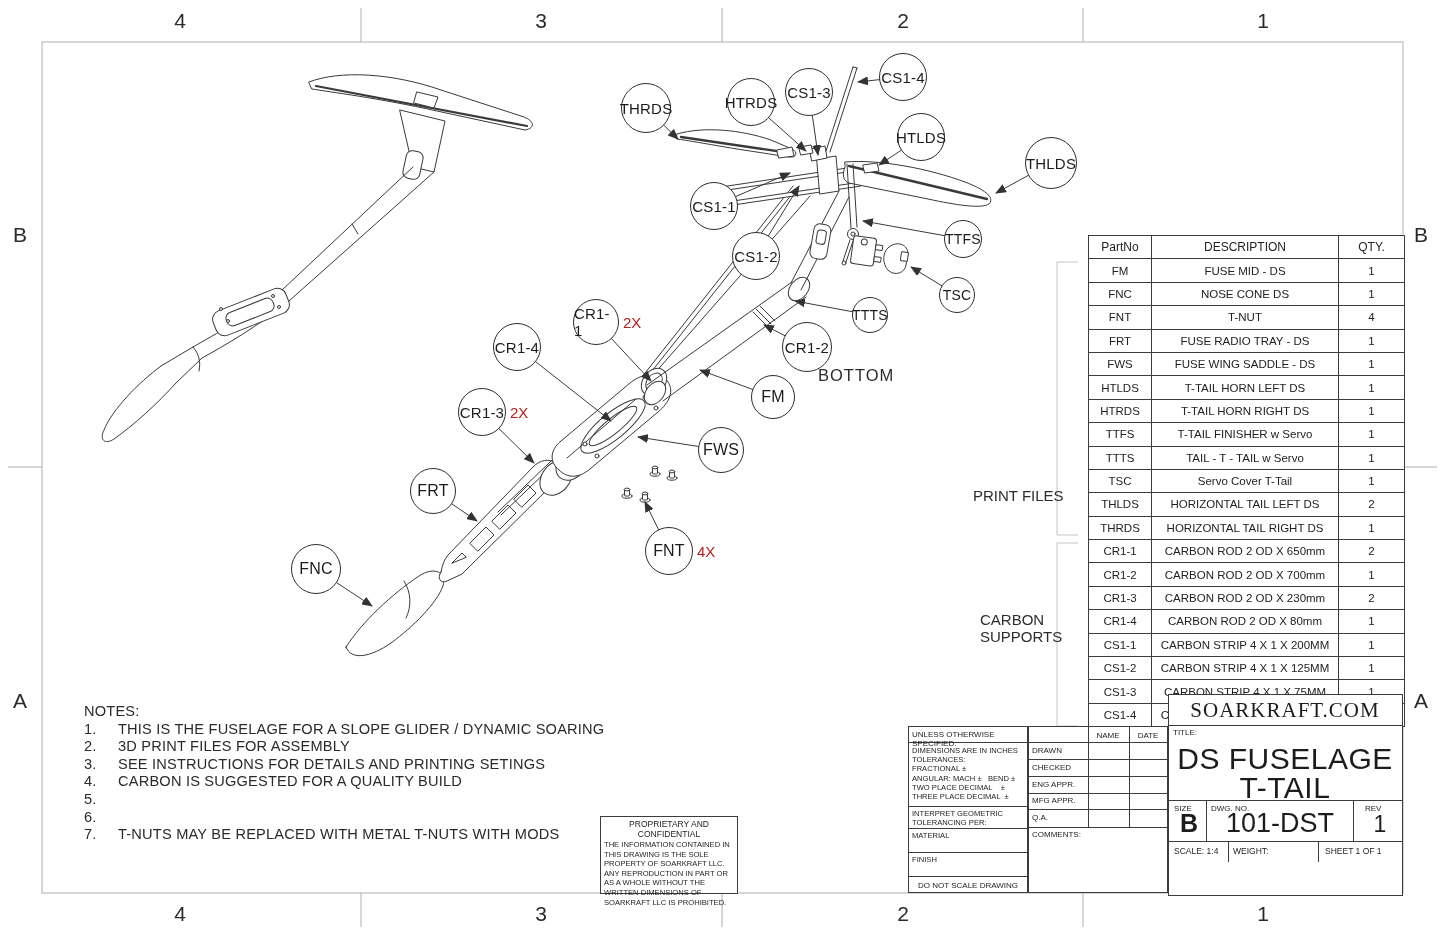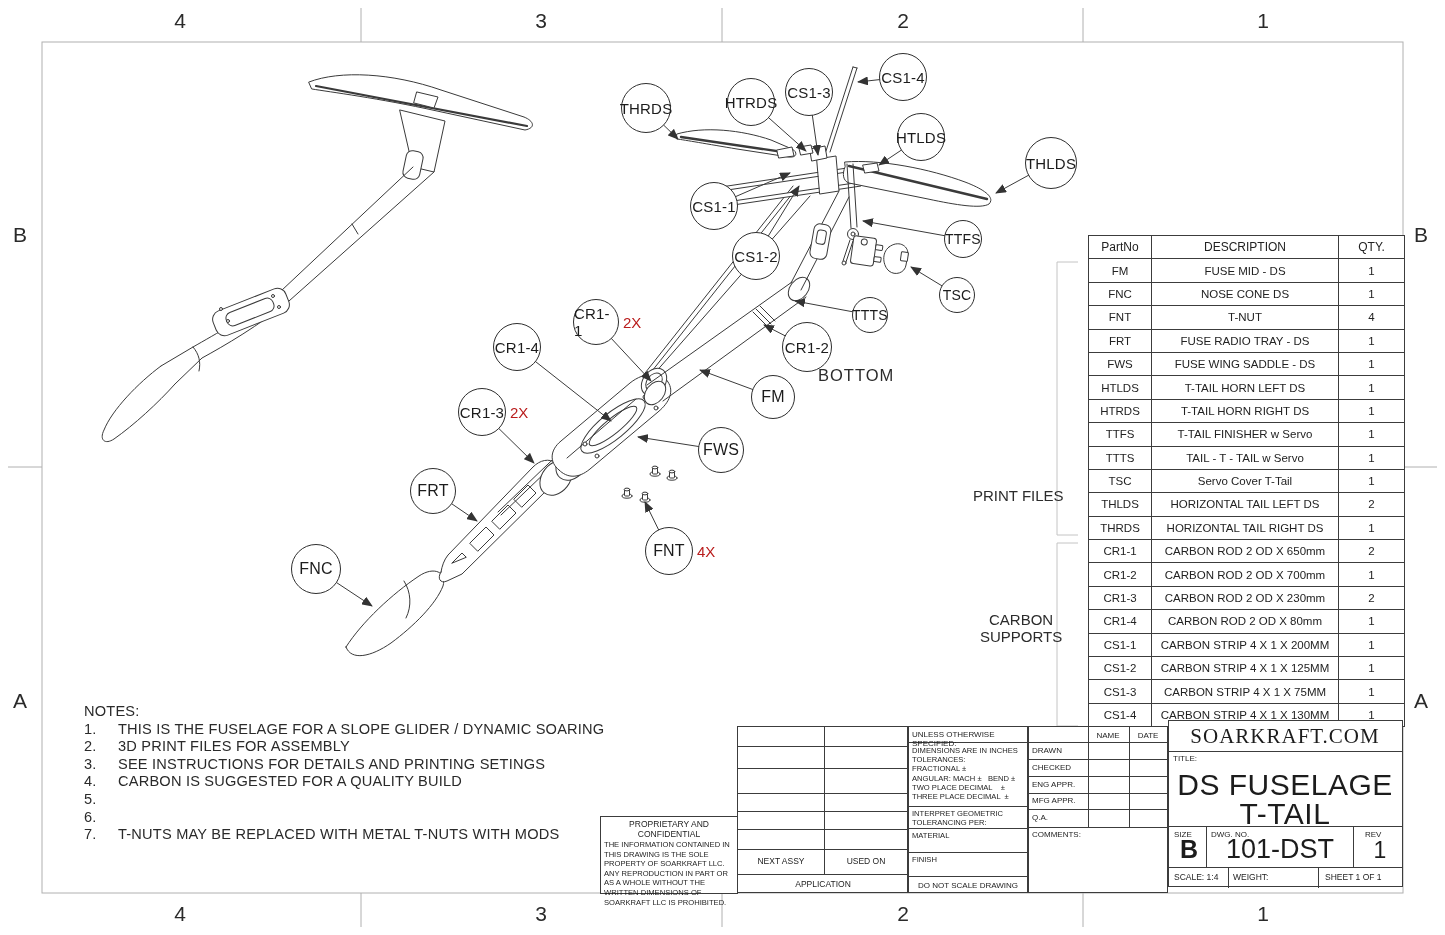--- a/index.html
+++ b/index.html
@@ -226,21 +226,21 @@
   <div class="co-suffix" style="left:510px;top:404px">2X</div>
   <div class="callout" style="left:751px;top:375px;width:44px;height:44px;font-size:16px">FM</div>
   <div class="callout" style="left:698px;top:427px;width:46px;height:46px;font-size:16px">FWS</div>
   <div class="callout" style="left:410px;top:468px;width:46px;height:46px;font-size:16px">FRT</div>
   <div class="callout" style="left:645px;top:527px;width:48px;height:48px;font-size:16px">FNT</div>
   <div class="co-suffix" style="left:697px;top:543px">4X</div>
   <div class="callout" style="left:291px;top:544px;width:50px;height:50px;font-size:16px">FNC</div>
 
   <div class="dlabel" style="left:818px;top:366px;font-size:16.5px;letter-spacing:1px">BOTTOM</div>
   <div class="dlabel" style="left:973px;top:487px;font-size:15px">PRINT FILES</div>
-  <div class="dlabel" style="left:980px;top:611px;font-size:15px;text-align:center">
+  <div class="dlabel" style="left:980px;top:611px;font-size:15px;text-align:left">
     <div>CARBON</div>
     <div>SUPPORTS</div>
   </div>
 
   <div class="ptable">
     <div style="font-size:12px">PartNo</div>
     <div style="font-size:12px">DESCRIPTION</div>
     <div style="font-size:12px">QTY.</div>
     <div>FM</div>
       <div>FUSE MID - DS</div>
@@ -332,33 +332,20 @@
         <span class="note-num">7.</span>
         <span>T-NUTS MAY BE REPLACED WITH METAL T-NUTS WITH MODS</span>
       </div>
   </div>
 
   <div class="tbbox" style="left:600px;top:816px;width:138px;height:78px">
     <div class="t85" style="text-align:center;font-weight:normal;margin-top:2px">PROPRIETARY AND CONFIDENTIAL</div>
     <div class="t76" style="padding:1px 3px;line-height:9.6px">THE INFORMATION CONTAINED IN THIS DRAWING IS THE SOLE PROPERTY OF SOARKRAFT LLC.  ANY REPRODUCTION IN PART OR AS A WHOLE WITHOUT THE WRITTEN DIMENSIONS OF SOARKRAFT LLC IS PROHIBITED.</div>
   </div>
 
-  <div class="tbbox" style="left:737px;top:726px;width:171px;height:167px">
-    <div class="vline" style="left:86px;top:0;height:147px"></div>
-    <div class="hline" style="left:0;top:19px;width:169px"></div>
-    <div class="hline" style="left:0;top:41px;width:169px"></div>
-    <div class="hline" style="left:0;top:66px;width:169px"></div>
-    <div class="hline" style="left:0;top:84px;width:169px"></div>
-    <div class="hline" style="left:0;top:102px;width:169px"></div>
-    <div class="hline" style="left:0;top:122px;width:169px"></div>
-    <div class="hline" style="left:0;top:147px;width:169px"></div>
-    <div class="abs ctr t85" style="left:43px;top:134px">NEXT ASSY</div>
-    <div class="abs ctr t85" style="left:128px;top:134px">USED ON</div>
-    <div class="abs ctr t85" style="left:85px;top:157px">APPLICATION</div>
-  </div>
 
   <div class="tbbox" style="left:908px;top:726px;width:120px;height:167px">
     <div class="hline" style="left:0;top:15px;width:118px"></div>
     <div class="hline" style="left:0;top:79px;width:118px"></div>
     <div class="hline" style="left:0;top:101px;width:118px"></div>
     <div class="hline" style="left:0;top:125px;width:118px"></div>
     <div class="hline" style="left:0;top:149px;width:118px"></div>
     <div class="abs t8" style="left:3px;top:3px">UNLESS OTHERWISE SPECIFIED:</div>
     <div class="abs t76" style="left:3px;top:19px;line-height:9.2px">
       <div class="pre">DIMENSIONS ARE IN INCHES</div>
@@ -389,21 +376,21 @@
     <div class="abs ctr t8" style="left:79px;top:8px">NAME</div>
     <div class="abs ctr t8" style="left:119px;top:8px">DATE</div>
     <div class="abs t8" style="left:3px;top:19px">DRAWN</div>
     <div class="abs t8" style="left:3px;top:36px">CHECKED</div>
     <div class="abs t8" style="left:3px;top:53px">ENG APPR.</div>
     <div class="abs t8" style="left:3px;top:69px">MFG APPR.</div>
     <div class="abs t8" style="left:3px;top:86px">Q.A.</div>
     <div class="abs t8" style="left:3px;top:103px">COMMENTS:</div>
   </div>
 
-  <div class="tbbox" style="left:1168px;top:720px;width:235px;height:167px">
+  <div class="tbbox" style="left:1168px;top:694px;width:235px;height:202px">
     <div class="hline" style="left:0;top:30px;width:233px"></div>
     <div class="hline" style="left:0;top:105px;width:233px"></div>
     <div class="hline" style="left:0;top:146px;width:233px"></div>
     <div class="vline" style="left:37px;top:105px;height:41px"></div>
     <div class="vline" style="left:184px;top:105px;height:41px"></div>
     <div class="vline" style="left:59px;top:146px;height:21px"></div>
     <div class="vline" style="left:149px;top:146px;height:21px"></div>
     <div class="abs ctr" style="left:116px;top:15px;font-family:'Liberation Serif',serif;font-size:21px;letter-spacing:1px">SOARKRAFT.COM</div>
     <div class="abs t8" style="left:4px;top:33px">TITLE:</div>
     <div class="abs ctr" style="left:116px;top:64px;font-size:30px;letter-spacing:.5px">DS FUSELAGE</div>

